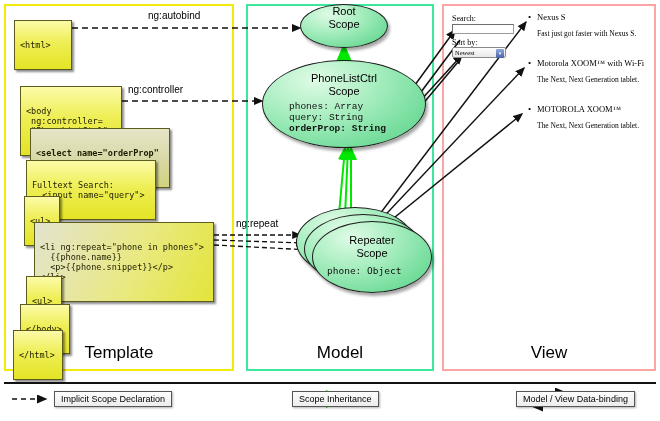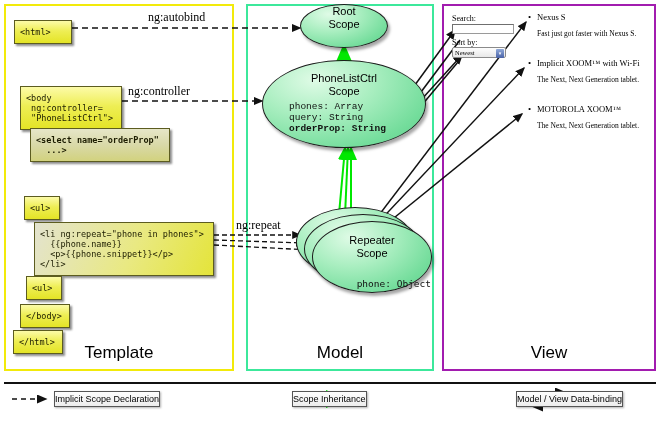--- a/index.html
+++ b/index.html
@@ -9,36 +9,36 @@
     font-family:"Liberation Sans", sans-serif;
     overflow:hidden;
     position:relative;
   }
   #stage{position:absolute;left:0;top:0;width:660px;height:421px;}
 
   
   .panel{position:absolute;box-sizing:border-box;background:#ffffff;}
   #panel-template{left:4px;  top:4px;  width:230px; height:367px; border:2px solid #f2ea0a;}
   #panel-model   {left:246px;top:4px;  width:188px; height:367px; border:2px solid #3ce89b;}
-  #panel-view    {left:442px;top:4px;  width:214px; height:367px; border:2px solid #a21caf;}
+  #panel-view    {left:442px;top:4px;  width:214px; height:367px; border:2px solid #fca5a5;}
 
   .panel-title{
     position:absolute;bottom:6px;left:0;width:100%;
     text-align:center;font-size:17px;color:#000;
     font-family:"Liberation Sans", sans-serif;
   }
 
   
   .codebox{
     position:absolute;box-sizing:border-box;
     background:linear-gradient(180deg,#fcfba8 0%,#eeee55 45%,#e4e426 100%);
     border:1px solid #5c5c20;
     font-family:"DejaVu Sans Mono","Liberation Mono",monospace;
     font-size:8.5px;line-height:10px;color:#1c1c00;
-    padding:6px 5px;white-space:pre;
+    padding:19px 5px;white-space:pre;
     box-shadow:2px 2px 2px rgba(0,0,0,0.45);
   }
   .codebox.grey{
     background:linear-gradient(180deg,#e6e6c8 0%,#d9d9a8 50%,#d2d27e 100%);
     font-weight:bold;
   }
   .codebox.li{
     background:linear-gradient(115deg,#e3e3cf 0%,#e9e982 55%,#e4e43a 100%);
   }
 
@@ -52,22 +52,22 @@
   }
   .ellipse .ttl{font-family:"Liberation Sans",sans-serif;font-size:11px;line-height:12.5px;}
   .ellipse .props{
     font-family:"DejaVu Sans Mono","Liberation Mono",monospace;
     font-size:9.5px;line-height:11px;text-align:left;color:#111;
   }
 
   
   .nglabel{
     position:absolute;
-    font-family:Liberation Serif, serif;
-    font-size:12px;color:#000;white-space:nowrap;
+    font-family:Liberation Sans, sans-serif;
+    font-size:10px;color:#000;white-space:nowrap;
   }
 
   
   .vlabel{position:absolute;font-family:"Liberation Serif",serif;font-size:8px;color:#000;}
   .vinput{
     position:absolute;box-sizing:border-box;background:#fff;
     border:1px solid #9a9a9a;border-top-color:#6f6f6f;border-left-color:#6f6f6f;
   }
   .vselect{
     position:absolute;box-sizing:border-box;
@@ -85,21 +85,21 @@
   .vitem .bullet{position:absolute;left:-9px;top:0px;font-size:9px;}
   .vsnip{position:absolute;font-family:"Liberation Serif",serif;font-size:7.5px;color:#000;white-space:nowrap;}
 
   
   #legend-rule{position:absolute;left:4px;top:382px;width:652px;height:2px;background:#111;}
   .legend-box{
     position:absolute;box-sizing:border-box;
     background:linear-gradient(180deg,#fdfdfd 0%,#ededed 100%);
     border:1px solid #555;
     font-family:"Liberation Sans",sans-serif;font-size:9px;color:#000;
-    padding:2px 0;white-space:nowrap;
+    padding:2px 6px;white-space:nowrap;
     box-shadow:1px 1px 2px rgba(0,0,0,0.3);
   }
   svg.ov{position:absolute;left:0;top:0;width:660px;height:421px;pointer-events:none;}
 </style>
 </head>
 <body>
 
 <div id="stage">
 
   <div class="panel" id="panel-template">
@@ -154,20 +154,22 @@
 
   <div class="codebox" style="left:14px;top:20px;width:58px;">&lt;html&gt;</div>
 
   <div class="codebox" style="left:20px;top:86px;width:102px;">&lt;body
  ng:controller=
  "PhoneListCtrl"&gt;</div>
 
   <div class="codebox grey" style="left:30px;top:128px;width:140px;">&lt;select name="orderProp"
   ...&gt;</div>
 
+  <div class="codebox" style="left:26px;top:160px;width:130px;">Fulltext Search:
+  &lt;input name="query"&gt;</div>
 
   <div class="codebox" style="left:24px;top:196px;width:36px;">&lt;ul&gt;</div>
 
   <div class="codebox li" style="left:34px;top:222px;width:180px;">&lt;li ng:repeat="phone in phones"&gt;
   {{phone.name}}
   &lt;p&gt;{{phone.snippet}}&lt;/p&gt;
 &lt;/li&gt;</div>
 
   <div class="codebox" style="left:26px;top:276px;width:36px;">&lt;ul&gt;</div>
 
@@ -189,41 +191,41 @@
       <div>phones: Array</div>
       <div>query: String</div>
       <div style="font-weight:bold;">orderProp: String</div>
     </div>
   </div>
 
   <div class="ellipse" style="left:296px;top:207px;width:118px;height:70px;"></div>
   <div class="ellipse" style="left:304px;top:214px;width:118px;height:70px;"></div>
   <div class="ellipse" style="left:312px;top:221px;width:120px;height:72px;padding-top:12px;">
     <div class="ttl">Repeater<br>Scope</div>
-    <div class="props" style="margin:19px 0 0 14px;text-align:right;">phone: Object</div>
+    <div class="props" style="margin:6px 0 0 14px;">phone: Object</div>
   </div>
 
   <div class="vlabel" style="left:452px;top:14px;">Search:</div>
   <input class="vinput" style="left: 452px; top: 24px; width: 62px; height: 10px; font-size: 7px;" value="">
 
   <div class="vlabel" style="left:452px;top:38px;">Sort by:</div>
   <div class="vselect" style="left:452px;top:47px;width:54px;height:11px;">
     <span>Newest</span>
     <span class="arrow">▾</span>
   </div>
 
   <div class="vitem" style="left:537px;top:12px;">
     <span class="bullet">•</span>
     <span>Nexus S</span>
   </div>
   <div class="vsnip" style="left:537px;top:29px;">Fast just got faster with Nexus S.</div>
 
   <div class="vitem" style="left:537px;top:58px;">
     <span class="bullet">•</span>
-    <span>Implicit XOOM™ with Wi-Fi</span>
+    <span>Motorola XOOM™ with Wi-Fi</span>
   </div>
   <div class="vsnip" style="left:537px;top:75px;">The Next, Next Generation tablet.</div>
 
   <div class="vitem" style="left:537px;top:104px;">
     <span class="bullet">•</span>
     <span>MOTOROLA XOOM™</span>
   </div>
   <div class="vsnip" style="left:537px;top:121px;">The Next, Next Generation tablet.</div>
 
   <div id="legend-rule"></div>

